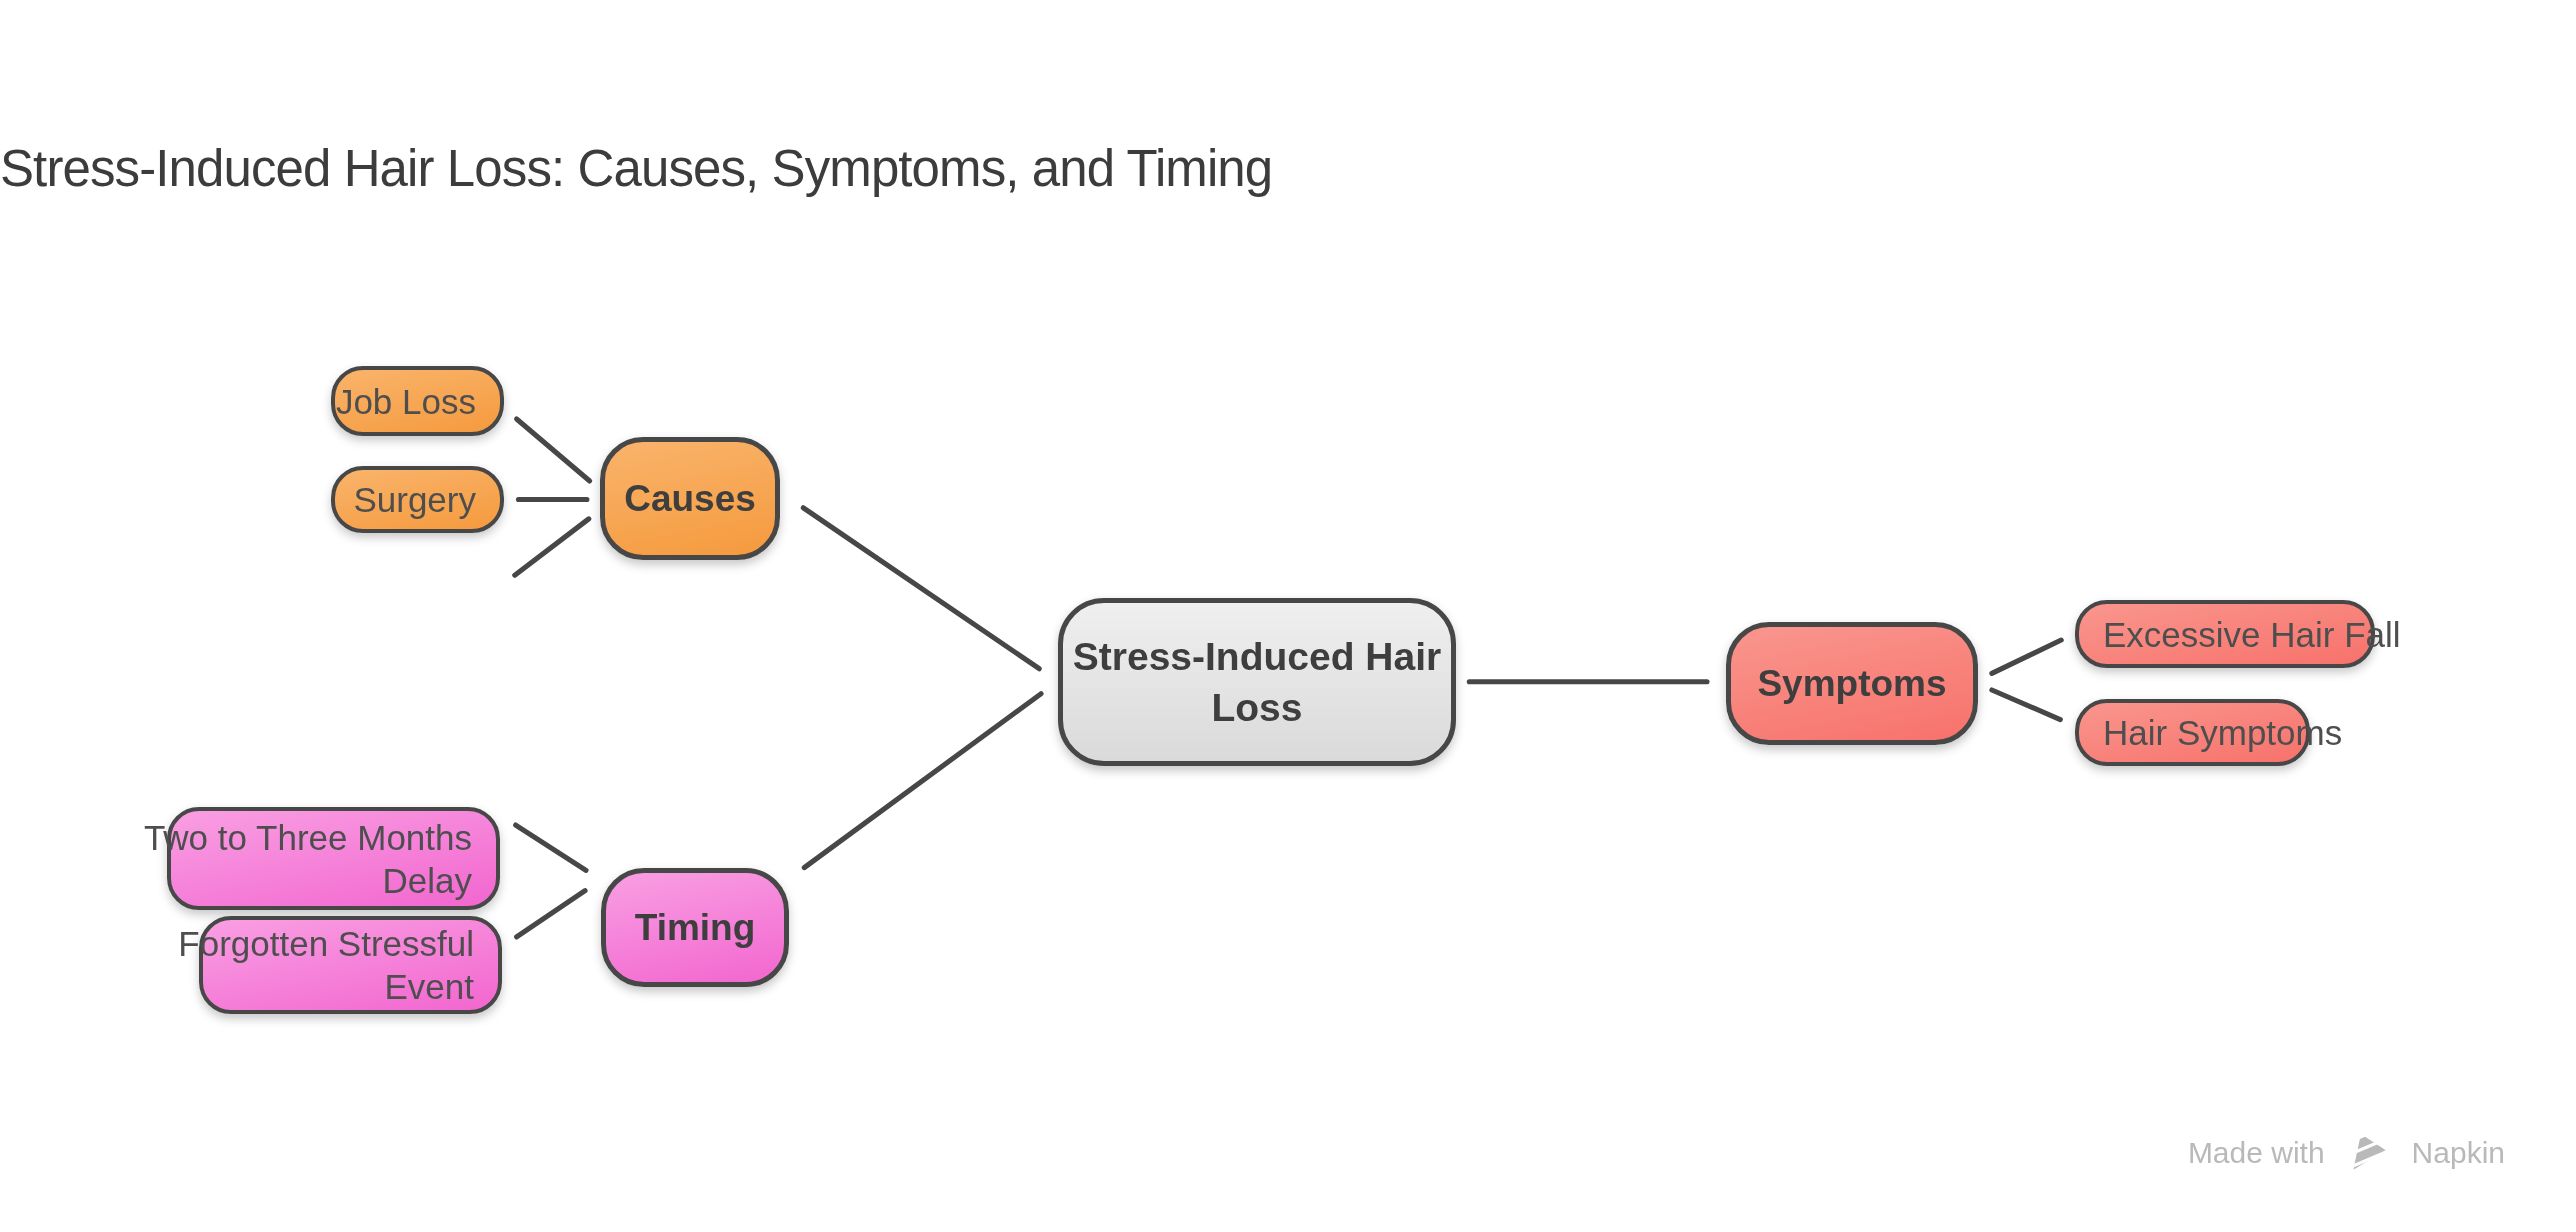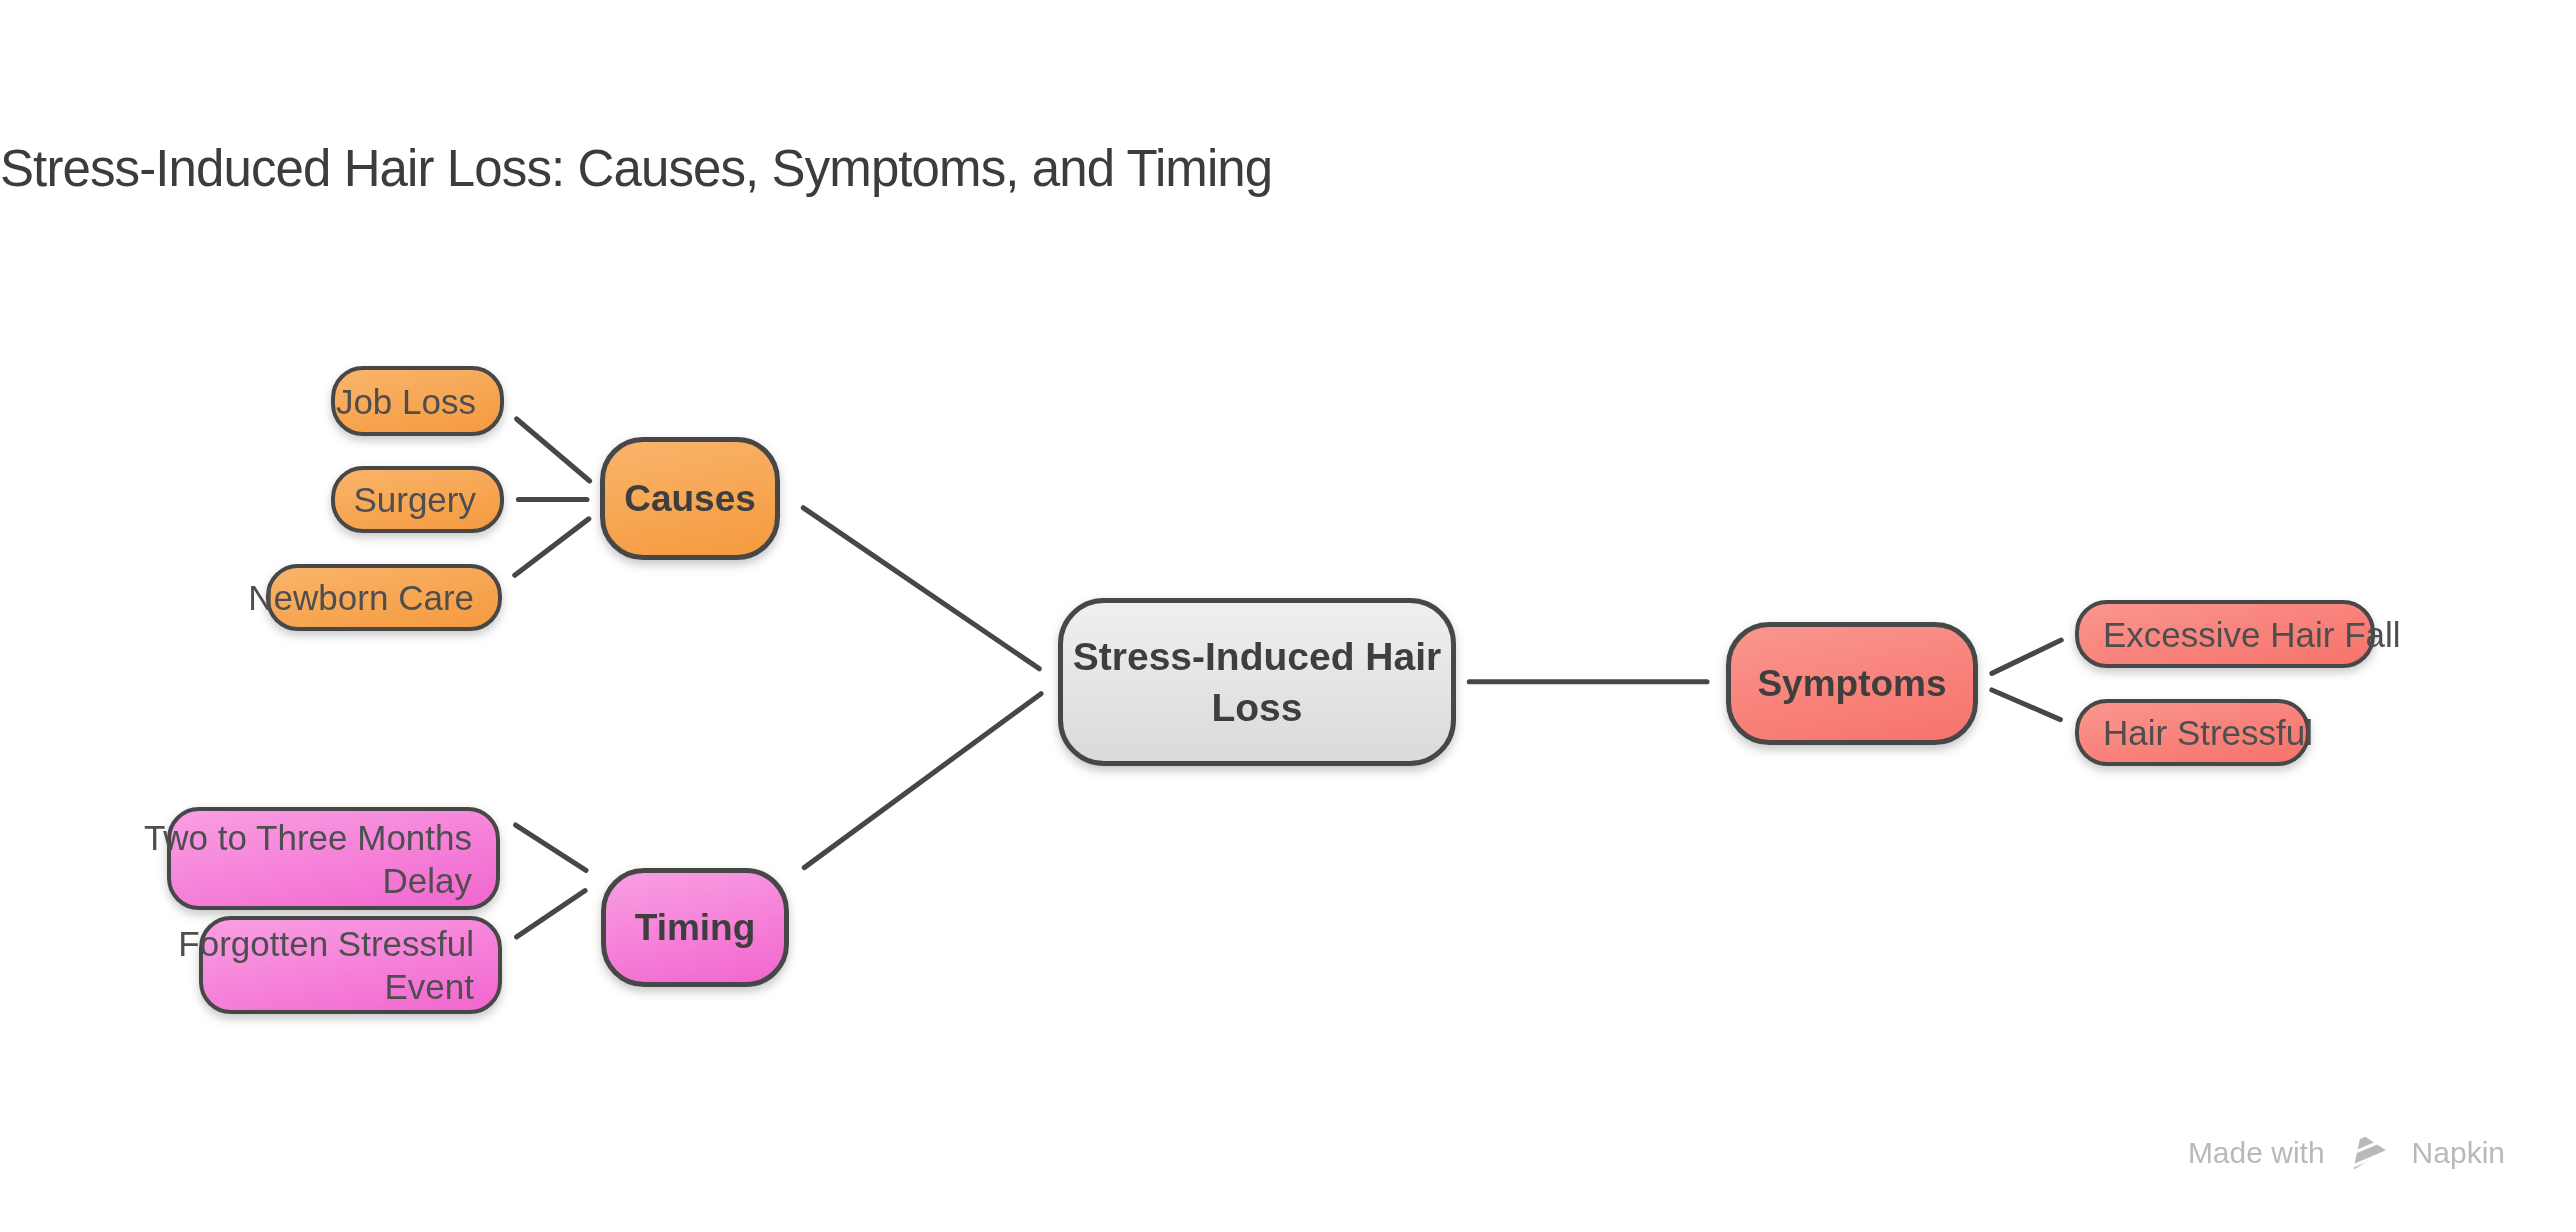--- a/index.html
+++ b/index.html
@@ -89,31 +89,30 @@
     <line x1="2153" y1="728" x2="2228" y2="692"></line>
     <line x1="2153" y1="746" x2="2227" y2="778"></line>
   </svg>
 
   <div class="node central gray n-central">Stress-Induced Hair
 Loss</div>
 
   <div class="node parent orange n-causes">Causes</div>
   <div class="node leaf orange align-r n-jobloss">Job Loss</div>
   <div class="node leaf orange align-r n-surgery">Surgery</div>
-  <div class="node leaf orange align-r n-newborn">Newborn Care</div>
 
   <div class="node parent pink n-timing">Timing</div>
   <div class="node leaf pink align-r n-ttm">Two to Three Months
 Delay</div>
   <div class="node leaf pink align-r n-fse">Forgotten Stressful
 Event</div>
 
   <div class="node leaf salmon align-l n-excessive">Excessive Hair Fall</div>
   <div class="node parent salmon n-symptoms">Symptoms</div>
-  <div class="node leaf salmon align-l n-thinning">Hair Stressful</div>
+  <div class="node leaf salmon align-l n-thinning">Hair Symptoms</div>
 
   <div class="watermark">
     <span>Made with</span>
     <span>
       <svg width="39" height="39" viewBox="0 0 36 36" fill="currentColor">
         <defs>
             <clipPath id="np-tri">
               <polygon points="11,1 34,16 4,34"></polygon>
             </clipPath>
           </defs>

